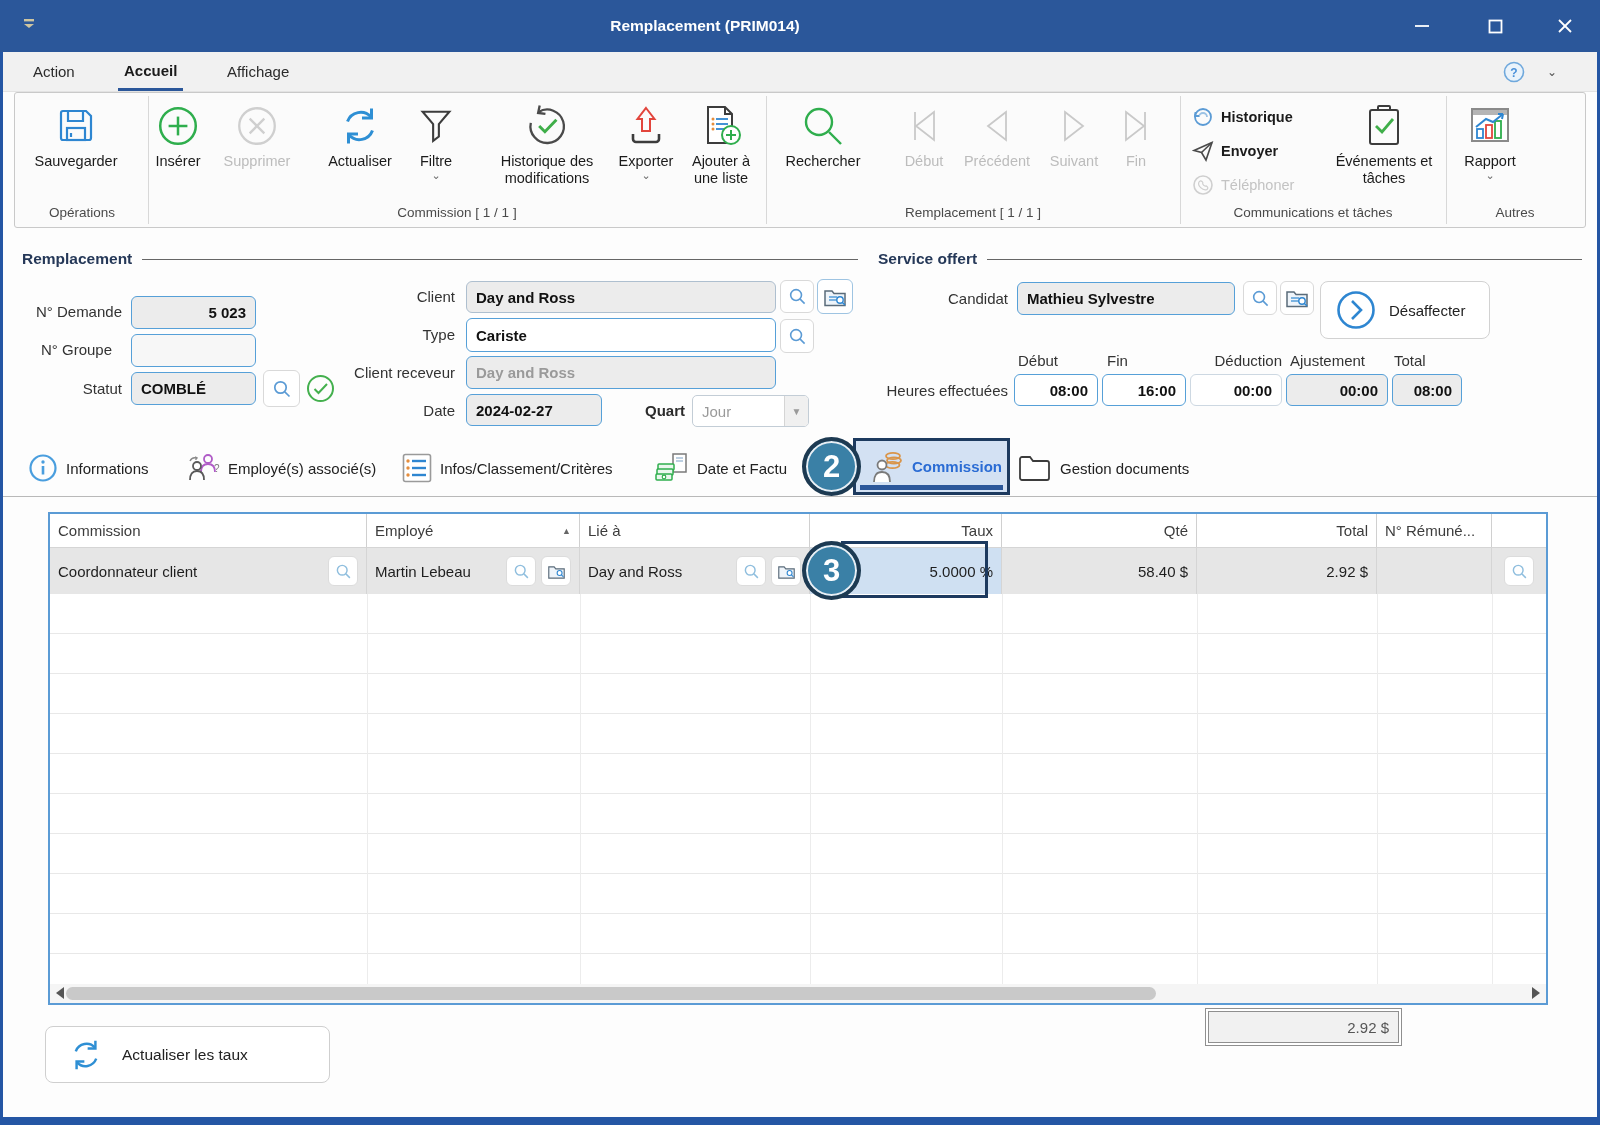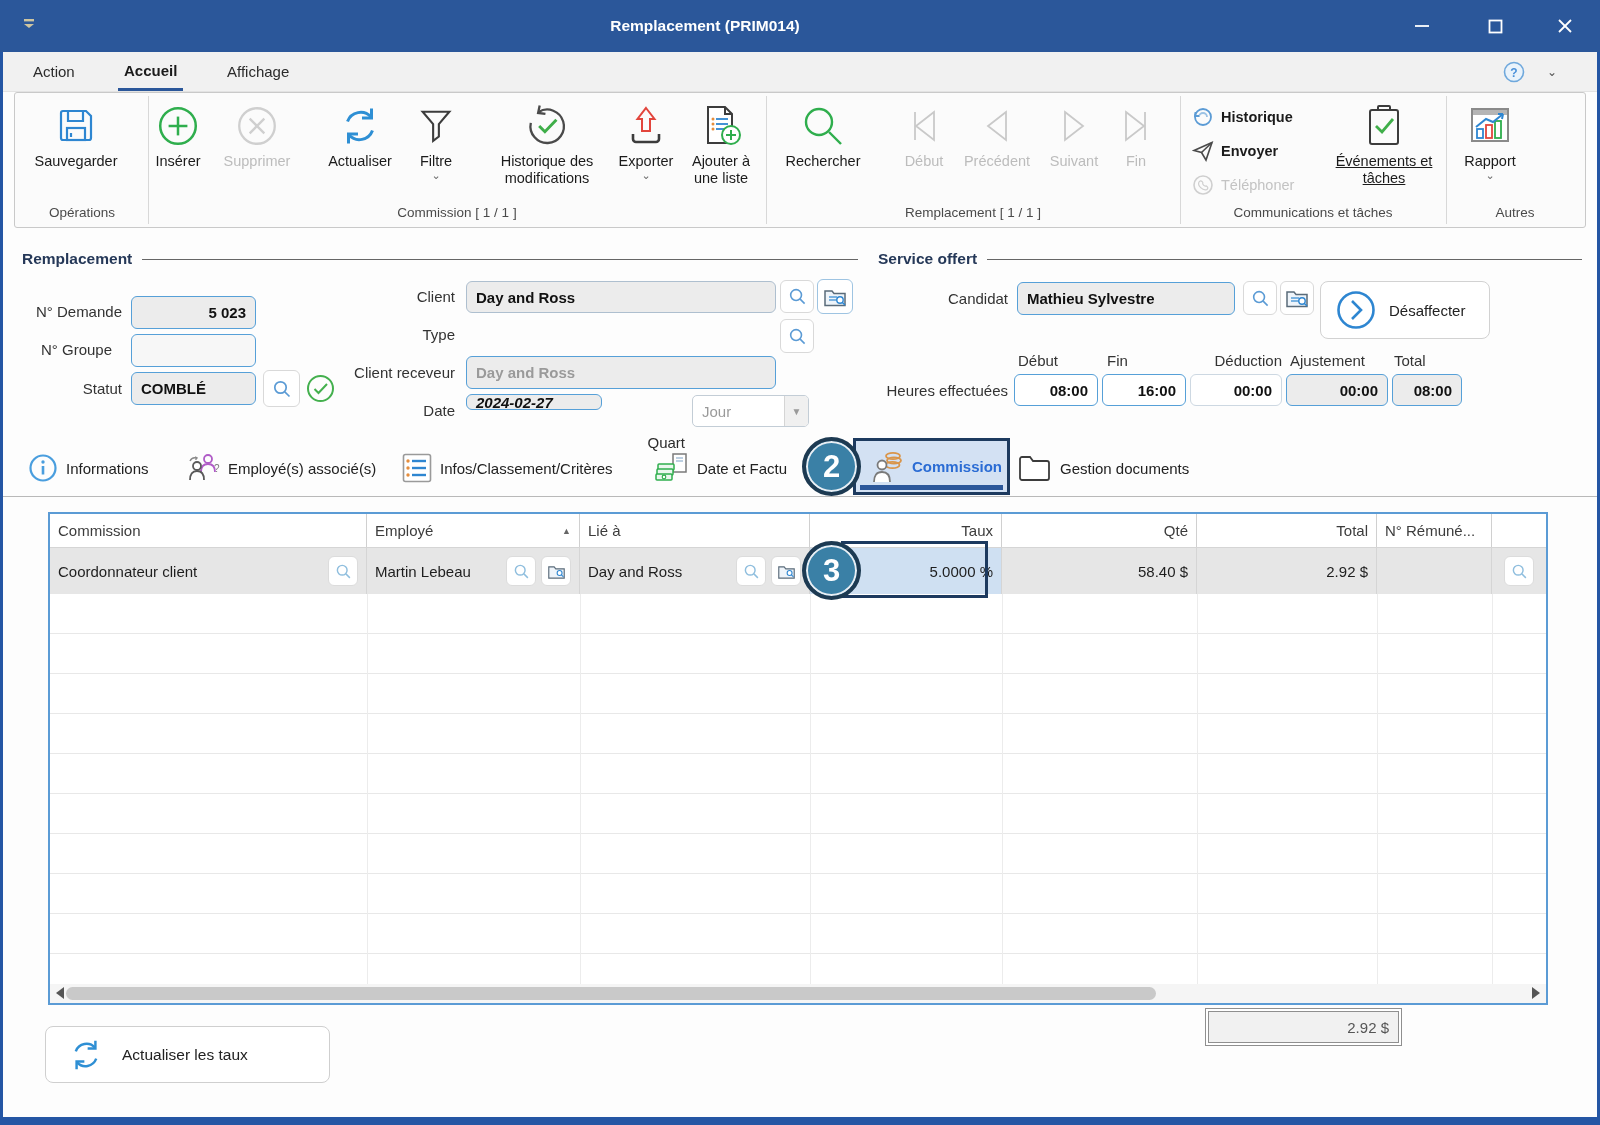--- a/index.html
+++ b/index.html
@@ -293,21 +293,21 @@
   </div>
   <div class="rsmall disabled" style="left:1192px; top:174px;">
     <span>
       <svg width="22" height="22" viewBox="0 0 22 22" fill="none" stroke="#cfcfcf" stroke-width="1.6">
           <circle cx="11" cy="11" r="9"></circle>
           <path d="M7 8 q1.5-2 3-0.5 l0.8 1 q-0.5 1.5 0.7 2.7 q1.2 1.2 2.7 0.7 l1 0.8 q1.5 1.5-0.5 3 q-3 1-6-2 q-3-3-1.7-5.7 z" stroke-width="1.2"></path>
         </svg>
     </span>
       <span>Téléphoner</span>
   </div>
-  <div class="rbtn" style="left:1328px; width:112px;text-decoration:underline;">
+  <div class="rbtn" style="left:1328px; width:112px;">
     <span class="ric">
       <svg width="44" height="44" viewBox="0 0 44 44" fill="none">
           <rect x="8" y="6" width="28" height="34" rx="2" stroke="#3c3c3c" stroke-width="2"></rect>
           <path d="M16 6 L16 3 a1 1 0 0 1 1-1 h10 a1 1 0 0 1 1 1 L28 6" stroke="#3c3c3c" stroke-width="2"></path>
           <path d="M14 22 l6 6 L31 15" stroke="#3fae49" stroke-width="2.8"></path>
         </svg>
     </span>
       <span>Événements et tâches</span>
   </div>
   <div class="rgroup-label" style="left:1180px; width:266px;">Communications et tâches</div>
@@ -368,33 +368,34 @@
         <g stroke="#2e86d1" stroke-width="1.2">
           <line x1="6" y1="11" x2="14" y2="11"></line>
           <line x1="6" y1="14" x2="14" y2="14"></line>
         </g>
         <circle cx="17" cy="14" r="3.2" stroke="#2e86d1" stroke-width="1.4" fill="#fff"></circle>
         <line x1="19.4" y1="16.4" x2="22" y2="19" stroke="#2e86d1" stroke-width="1.4"></line>
       </svg>
   </div>
 
   <div class="lbl" style="left:340px; top:326px; width:115px;">Type</div>
+  <div class="fld" style="left:466px; top:318px; width:310px; height:34px;">Cariste</div>
   <div class="icon-btn" style="left:780px; top:319px; width:34px; height:34px;">
     <svg width="19" height="19" viewBox="0 0 20 20" fill="none" stroke="#5b9bd5" stroke-width="1.7">
         <circle cx="8.5" cy="8.5" r="5.7"></circle>
         <line x1="12.8" y1="12.8" x2="17.5" y2="17.5"></line>
       </svg>
   </div>
 
   <div class="lbl" style="left:320px; top:364px; width:135px;">Client receveur</div>
   <div class="fld gray ghost" style="left:466px; top:356px; width:310px; height:33px;">Day and Ross</div>
 
   <div class="lbl" style="left:340px; top:402px; width:115px;">Date</div>
-  <div class="fld gray" style="left:466px; top:394px; width:136px; height:16px;font-style:italic;">2024-02-27</div>
-  <div class="lbl" style="left:610px; top:402px; width:75px; font-weight:normal; color:#2b2b2b;margin-top:32px;">Quart</div>
+  <div class="fld gray" style="left:466px; top:394px; width:136px; height:32px;">2024-02-27</div>
+  <div class="lbl" style="left:610px; top:402px; width:75px; font-weight:bold; color:#2b2b2b;">Quart</div>
   <div class="dropdown" style="left:692px; top:395px; width:117px; height:32px;">
     <span class="dval">Jour</span>
     <span class="dbtn">▼</span>
   </div>
 
   <div class="section-title" style="left:878px; top:250px; width:704px;">
       <span>Service offert</span>
     </div>
 
   <div class="lbl" style="left:900px; top:290px; width:108px;">Candidat</div>

